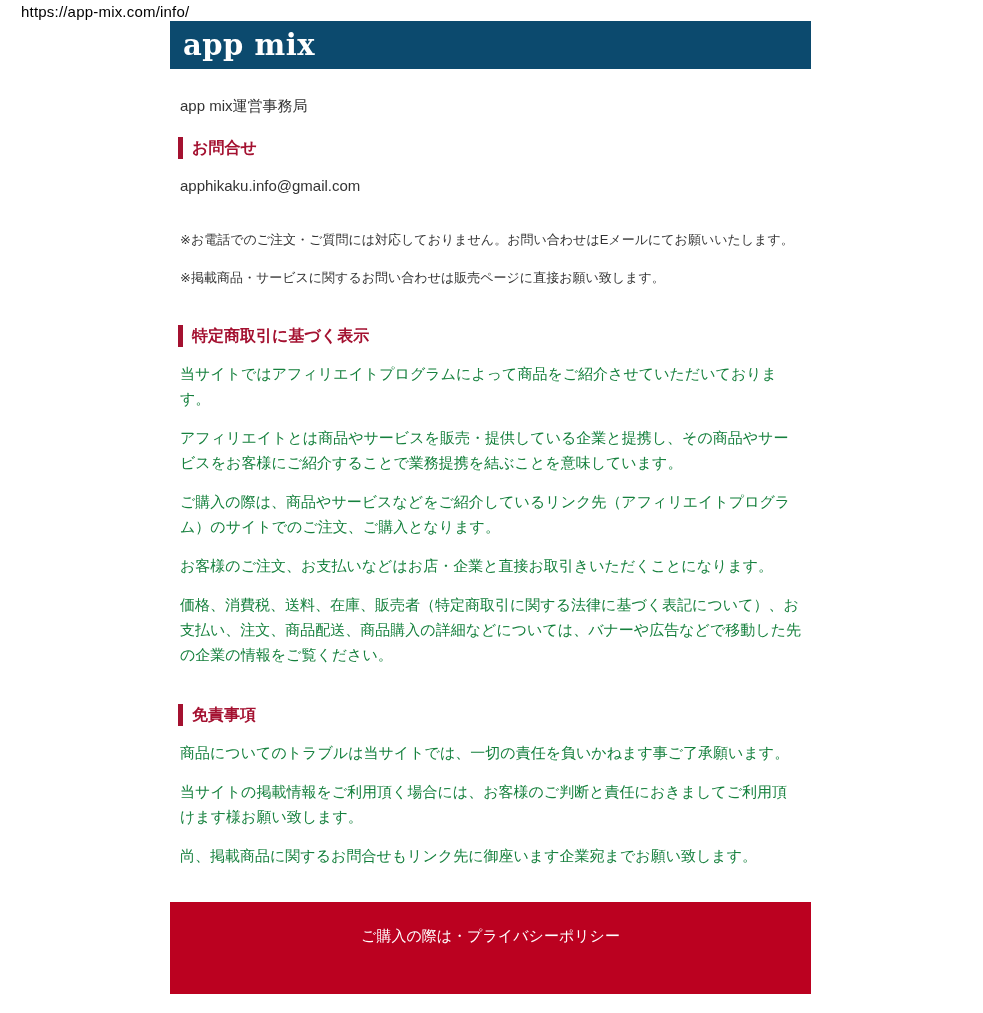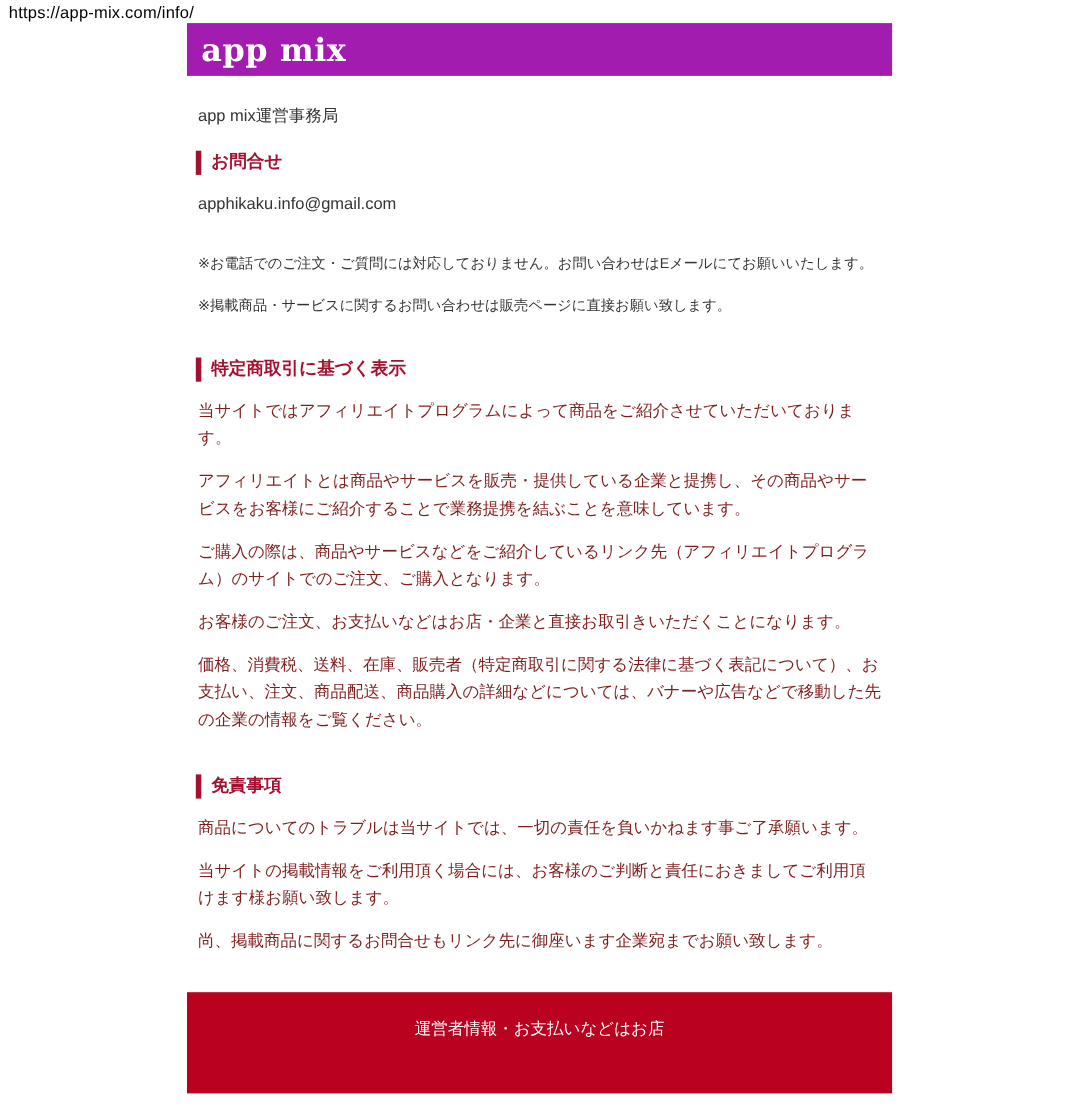--- a/index.html
+++ b/index.html
@@ -10,34 +10,34 @@
     color: #333333;
   }
   .page {
     position: relative;
     width: 983px;
     height: 1013px;
     background: #ffffff;
     overflow: hidden;
   }
   .url-overlay {
-    padding: 3px 0 0 8px;
+    padding: 3px 0 0 21px;
     font-size: 15px;
     color: #000000;
     letter-spacing: 0.2px;
   }
   .main-col {
     width: 641px;
     margin-left: 170px;
     box-sizing: border-box;
   }
   .site-header {
     margin-top: 1px;
     height: 48px;
-    background: #a21caf;
+    background: #0c4a6e;
     display: flex;
     align-items: center;
     padding-left: 13px;
     box-sizing: border-box;
   }
   .site-logo {
     font-family: "DejaVu Serif", "Liberation Serif", serif;
     font-weight: 700;
     font-size: 29px;
     color: #ffffff;
@@ -67,21 +67,21 @@
     font-size: 16px;
     font-weight: 700;
     color: #a41130;
     line-height: 22px;
     min-height: 22px;
   }
   .body-p {
     font-size: 15px;
     line-height: 25px;
     margin: 0 0 14px 0;
-    color: #7f1d1d;
+    color: #15803d;
   }
   .email-line {
     font-size: 15px;
     line-height: 25px;
     margin: 0 0 31px 0;
     color: #333333;
   }
   .note-p {
     font-size: 13px;
     line-height: 21px;
@@ -145,17 +145,17 @@
         <h2 class="section-heading">免責事項</h2>
         <p class="body-p">商品についてのトラブルは当サイトでは、一切の責任を負いかねます事ご了承願います。</p>
         <p class="body-p">当サイトの掲載情報をご利用頂く場合には、お客様のご判断と責任におきましてご利用頂けます様お願い致します。</p>
         <p class="body-p">尚、掲載商品に関するお問合せもリンク先に御座います企業宛までお願い致します。</p>
       </div>
 
     </div>
   </div>
 
   <div class="footer">
-    <a class="footer-link">運営者情報・お支払いなどはお店</a>
+    <a class="footer-link">ご購入の際は・プライバシーポリシー</a>
     
   </div>
 
 </div>
 
 </body></html>

